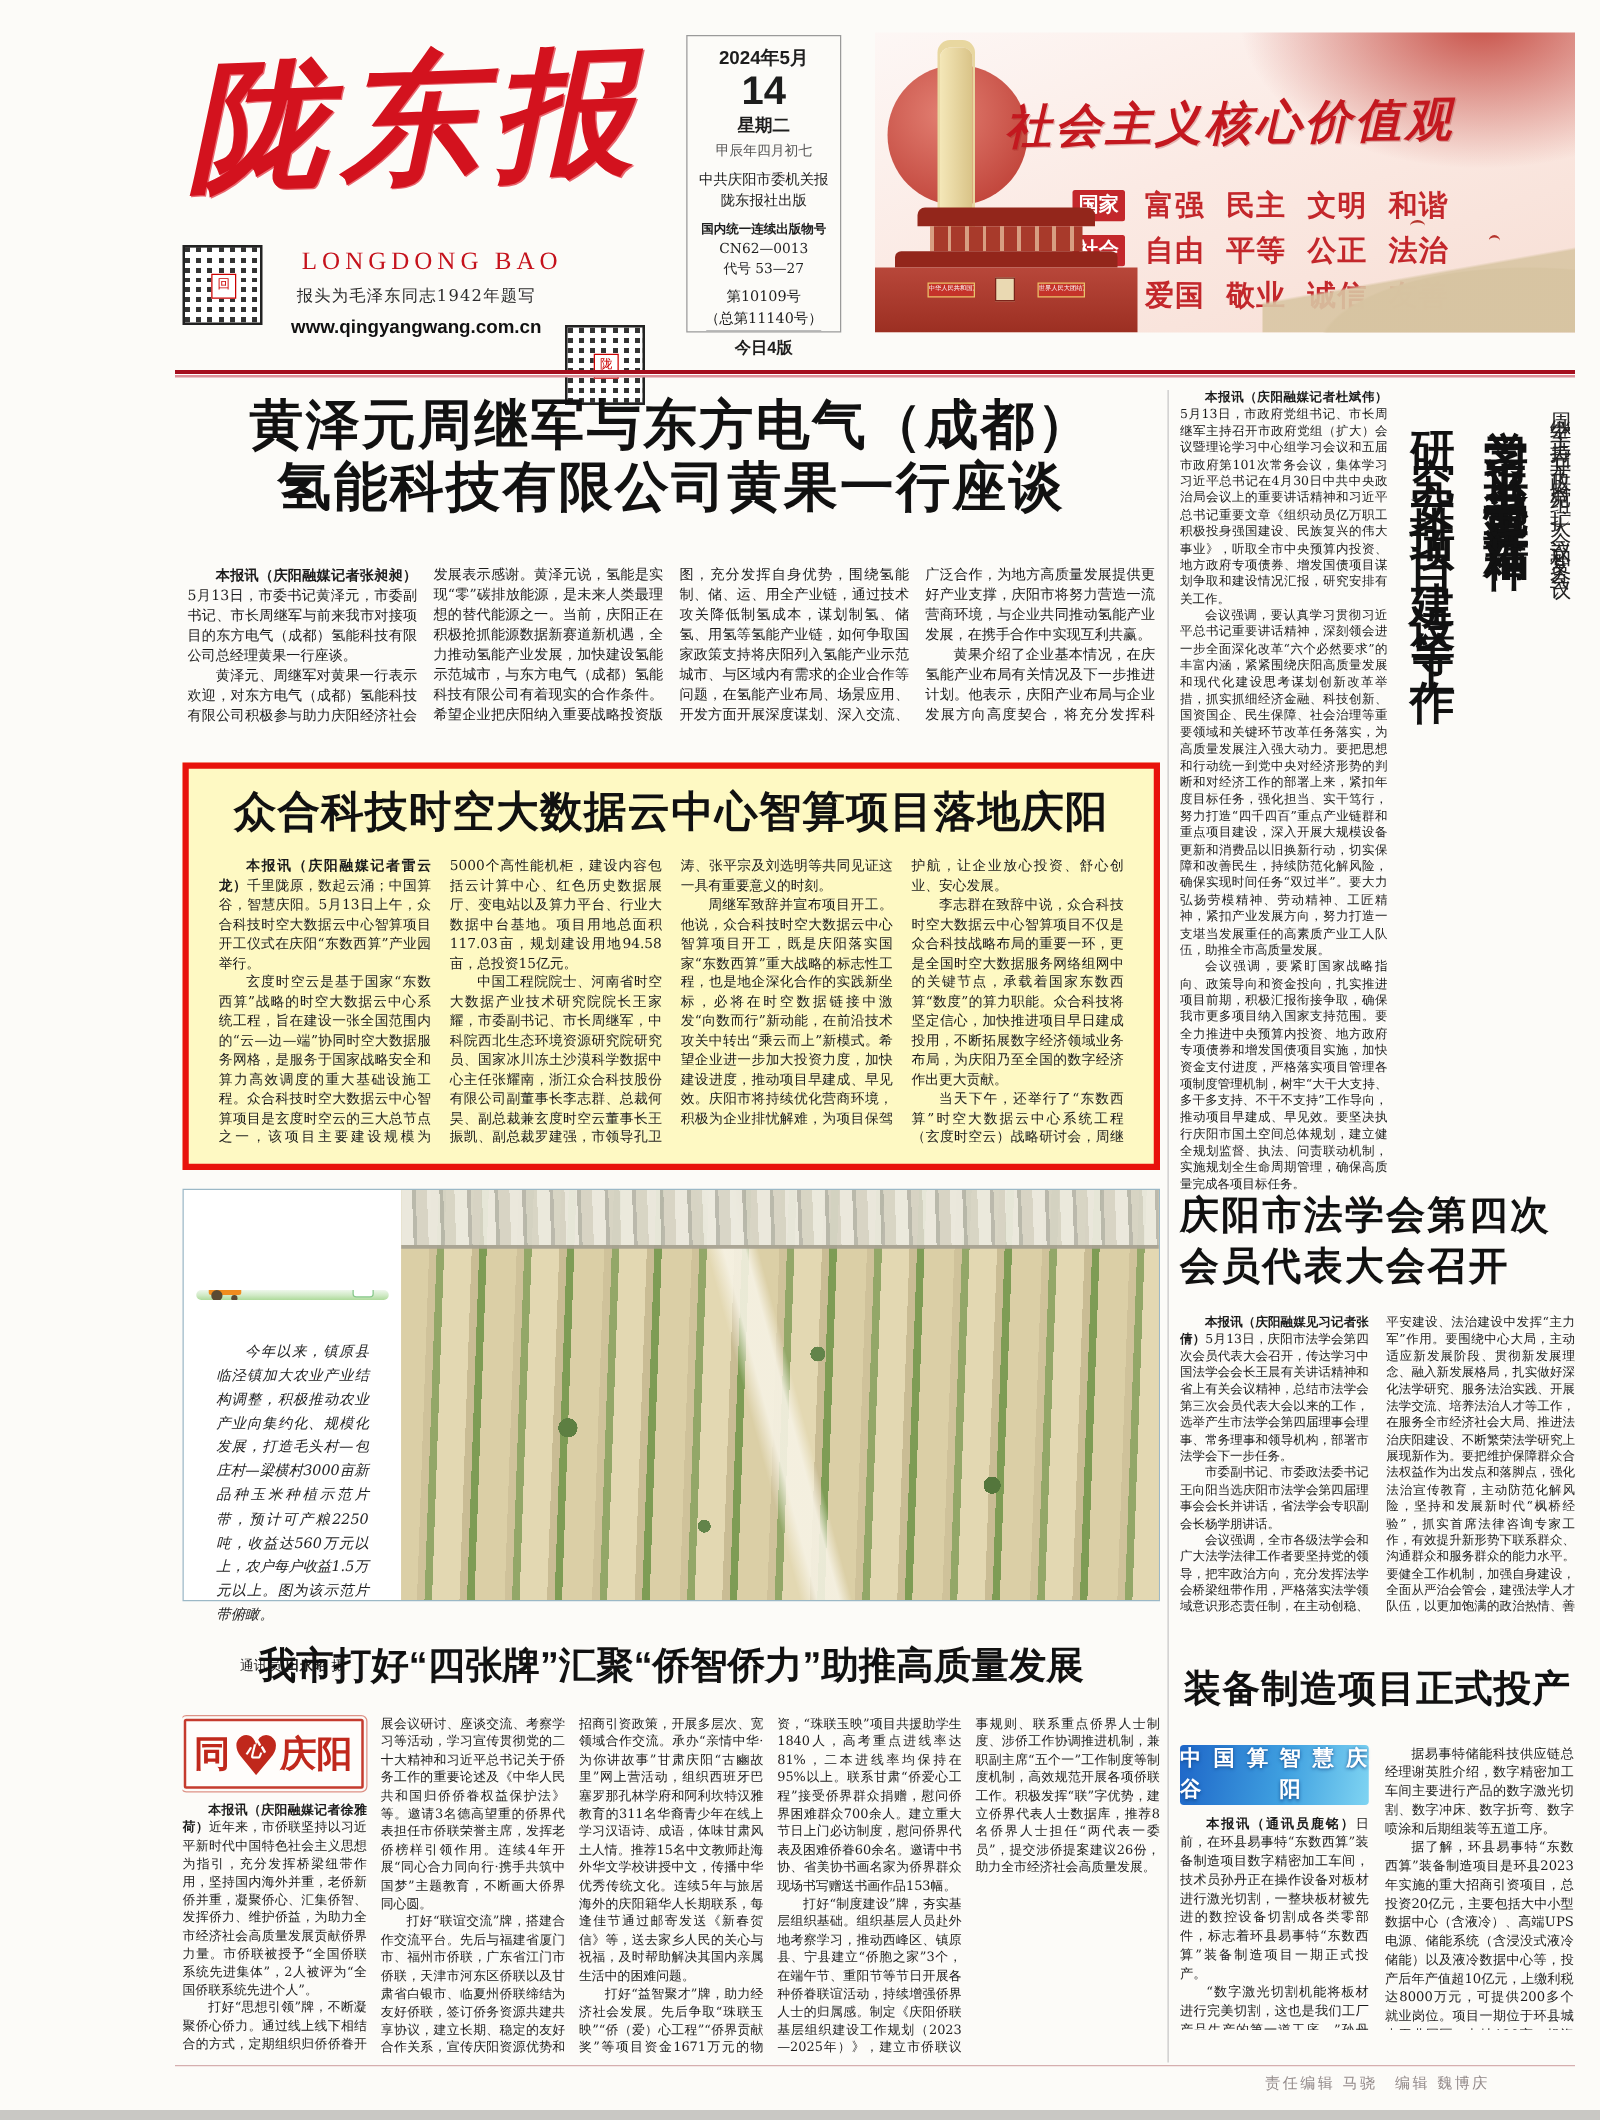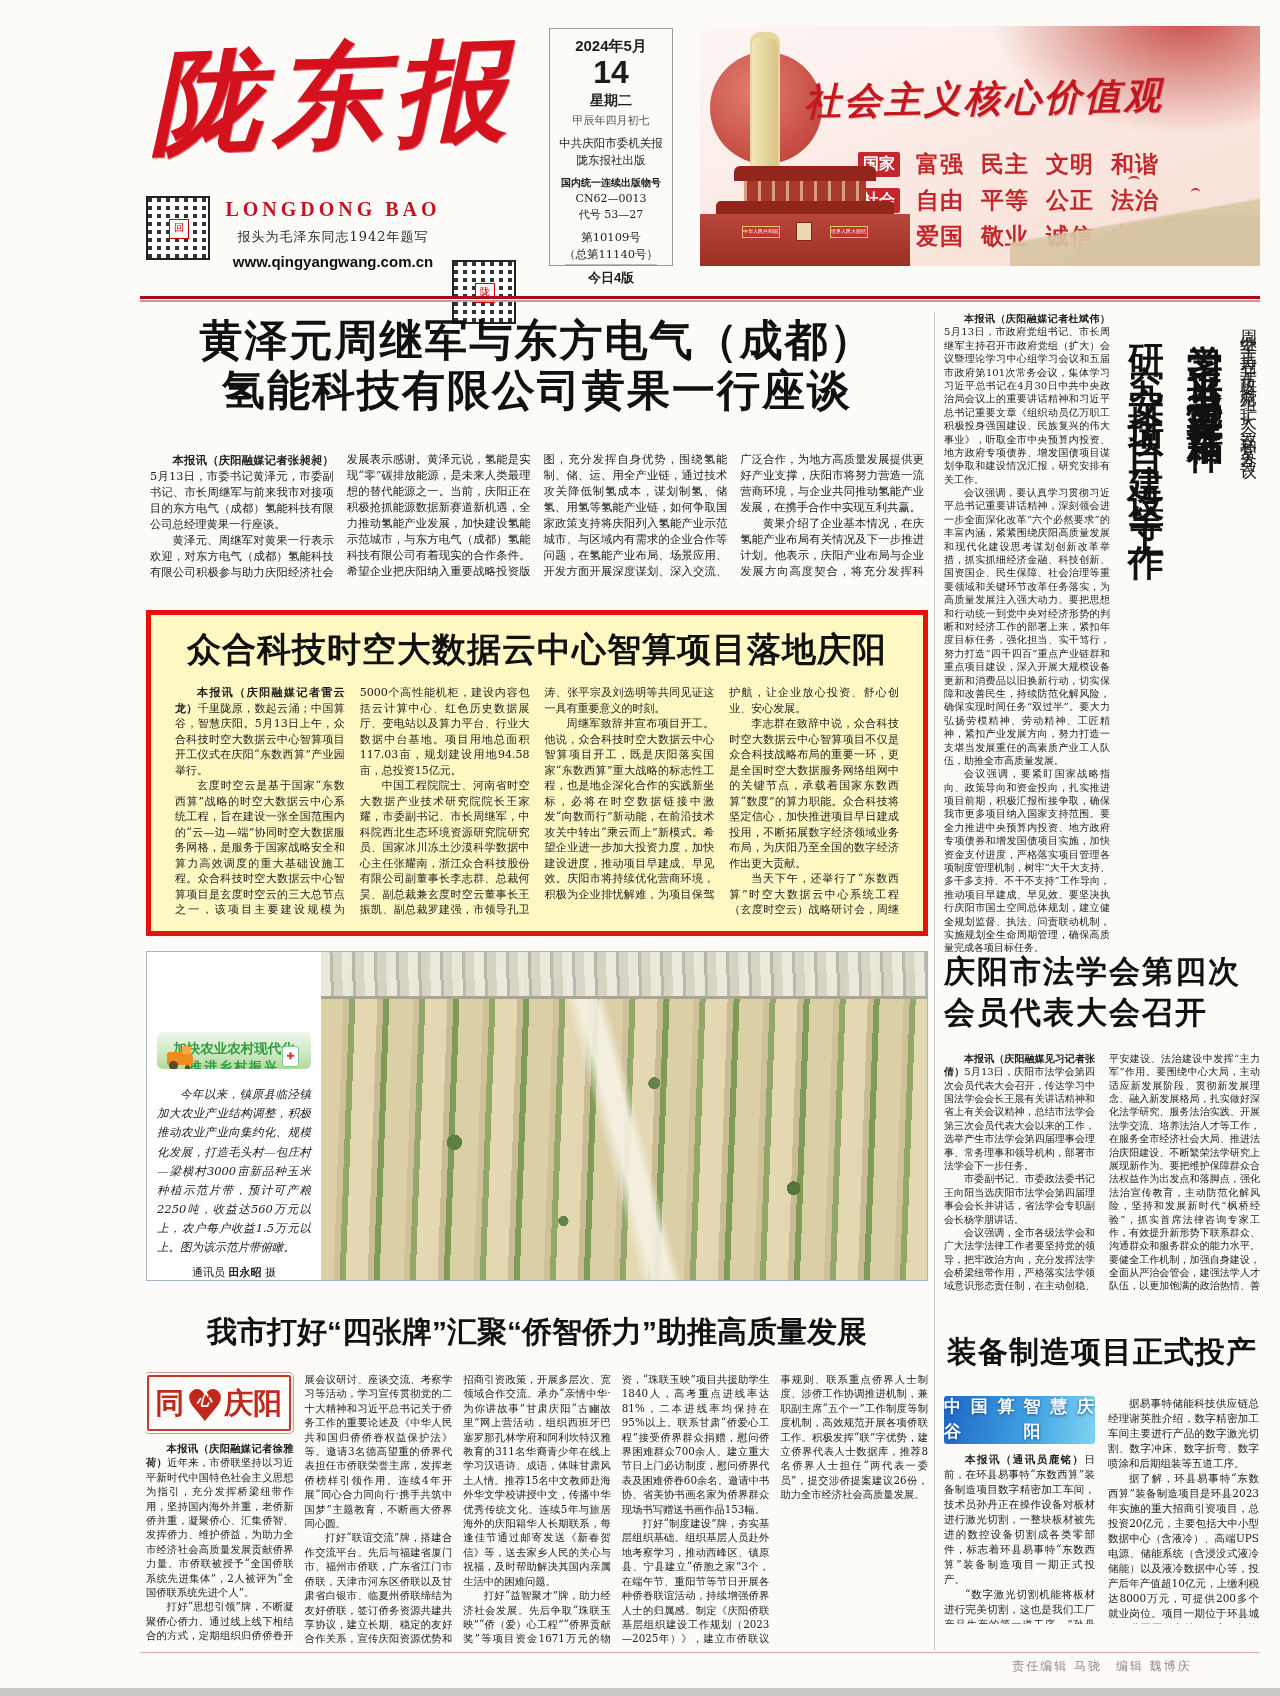--- a/index.html
+++ b/index.html
@@ -4,21 +4,21 @@
 <style>
   html,body{margin:0;padding:0;}
   body{background:#e8e7e3;font-family:"DejaVu Serif","Liberation Serif",serif;}
   .page{position:relative;width:1280px;height:1696px;background:#fcfbf8;overflow:hidden;margin:0 auto;}
   .abs{position:absolute;}
   
   .callig{left:150px;top:22px;width:400px;height:170px;font-family:"DejaVu Serif",serif;font-weight:bold;font-style:italic;font-size:112px;line-height:1.3;color:#d3121e;letter-spacing:10px;transform:rotate(-2deg);text-shadow:1px 1px 0 #e9666e;}
   .qr{width:64px;height:64px;border:2px solid #222;box-sizing:border-box;background:repeating-linear-gradient(0deg,#1b1b1b 0 4px,#fff 4px 8px),repeating-linear-gradient(90deg,#1b1b1b 0 4px,#fff 4px 9px);background-blend-mode:screen;position:relative;}
   .qr i{position:absolute;left:50%;top:50%;width:18px;height:18px;margin:-9px 0 0 -9px;background:#fff;border:1px solid #c00;color:#c00;font-size:10px;line-height:16px;text-align:center;font-style:normal;}
   .mastcenter{left:216px;top:198px;width:234px;text-align:center;}
-  .latin{color:#c5121c;font-weight:bold;font-size:20px;letter-spacing:4px;font-family:"Liberation Serif",serif;}
+  .latin{color:#c5121c;font-weight:normal;font-size:20px;letter-spacing:4px;font-family:"Liberation Serif",serif;text-align:right;}
   .inscript{margin-top:7px;font-size:13px;color:#2b2b2b;letter-spacing:1px;}
   .website{margin-top:7px;font-size:15px;font-weight:bold;color:#111;font-family:"Liberation Sans",sans-serif;}
   
   .issuebox{left:549px;top:28px;width:124px;height:238px;border:1px solid #9a9a9a;box-sizing:border-box;display:flex;flex-direction:column;align-items:center;padding:8px 4px 6px;text-align:center;color:#1d1d1d;}
   .ib-month{font-size:15px;font-weight:bold;font-family:"Liberation Sans",sans-serif;}
   .ib-day{font-size:32px;font-weight:bold;font-family:"Liberation Sans",sans-serif;line-height:1.05;}
   .ib-week{font-size:14px;font-weight:bold;font-family:"Liberation Sans",sans-serif;margin-top:2px;}
   .ib-lunar{font-size:11px;color:#555;margin-top:3px;}
   .ib-org{font-size:11.5px;margin-top:7px;line-height:1.5;}
   .ib-pub{font-size:10px;font-weight:bold;margin-top:7px;font-family:"Liberation Sans",sans-serif;}
@@ -65,21 +65,21 @@
   .photoblock{left:146px;top:951px;width:782px;height:330px;border:1px solid #9cb8c6;box-sizing:border-box;display:flex;background:#fff;}
   .photoleft{width:174px;box-sizing:border-box;padding:0 10px;display:flex;flex-direction:column;}
   .greenbanner{margin-top:80px;height:64px;border-radius:6px;background:linear-gradient(180deg,#eef7ec,#cfe9c4 55%,#aeda9b);position:relative;overflow:hidden;text-align:center;padding-top:8px;box-sizing:border-box;}
   .gb1{font-size:13.5px;font-weight:bold;color:#2f9e3e;font-family:"Liberation Sans",sans-serif;}
   .gb2{font-size:13px;font-weight:bold;color:#2f9e3e;font-family:"Liberation Sans",sans-serif;letter-spacing:2px;}
   .tractor{position:absolute;left:10px;bottom:4px;width:26px;height:13px;background:#f08c1e;border-radius:3px 6px 2px 2px;}
   .tractor:before{content:"";position:absolute;left:2px;bottom:-5px;width:9px;height:9px;border-radius:50%;background:#5a4a32;box-shadow:14px 2px 0 -2px #5a4a32;}
   .tractor:after{content:"";position:absolute;right:2px;top:-6px;width:9px;height:8px;background:#f6a93f;border-radius:2px;}
   .phone{position:absolute;right:12px;bottom:2px;width:15px;height:19px;background:#fff;border:1px solid #86c78a;border-radius:3px;color:#d33;font-size:9px;line-height:18px;text-align:center;font-weight:bold;}
   .caption{margin-top:16px;font-size:11.5px;line-height:1.66;font-style:italic;text-align:justify;color:#222;}
-  .caption p{margin:0;text-indent:2em;}
+  .caption p{margin:16px;text-indent:2em;}
   .credit{margin-top:8px;font-size:11px;text-align:center;color:#222;}
   .photoright{flex:1;position:relative;background-color:#d5c89e;background-image:linear-gradient(75deg,rgba(246,242,228,0) 46%,rgba(246,242,228,.9) 48%,rgba(246,242,228,.9) 50.5%,rgba(246,242,228,0) 52%),radial-gradient(circle 9px at 22% 58%,#5d7f42 85%,rgba(0,0,0,0) 86%),radial-gradient(circle 7px at 55% 40%,#62844a 85%,rgba(0,0,0,0) 86%),radial-gradient(circle 8px at 78% 72%,#54763c 85%,rgba(0,0,0,0) 86%),radial-gradient(circle 6px at 40% 82%,#62844a 85%,rgba(0,0,0,0) 86%),repeating-linear-gradient(92deg,#dbcfa6 0 24px,#cfc29a 24px 30px,#93a768 30px 36px,#e3d8b2 36px 58px,#c9bc94 58px 64px,#7e9c55 64px 70px);}
   .greenhouses{position:absolute;top:0;left:0;right:0;height:44px;background:repeating-linear-gradient(88deg,#eceadf 0 10px,#b9b8ac 10px 13px,#d8d5c6 13px 22px);border-bottom:3px solid #a8a393;opacity:.95;}
   
   .headline3{left:146px;top:1312px;width:782px;text-align:center;font-size:30px;letter-spacing:0;white-space:nowrap;}
   .body3{left:146px;top:1372px;width:782px;height:276px;column-count:5;column-gap:11px;column-fill:auto;font-size:10.3px;line-height:1.4;overflow:hidden;}
   .tongxinbox{border:2px solid #c53b2e;outline:1px solid #dd9286;outline-offset:2px;border-radius:2px;margin:3px 3px 10px 1px;height:52px;display:flex;align-items:center;justify-content:center;background:#fffdfb;}
   .tx-char{font-size:29px;font-weight:bold;color:#c0281c;font-family:"DejaVu Serif",serif;}
   .tx-heart{position:relative;width:38px;height:44px;margin:0 1px;}
   .tx-heart .hh{position:absolute;left:0;top:-6px;font-size:44px;color:#c0281c;font-style:normal;}

